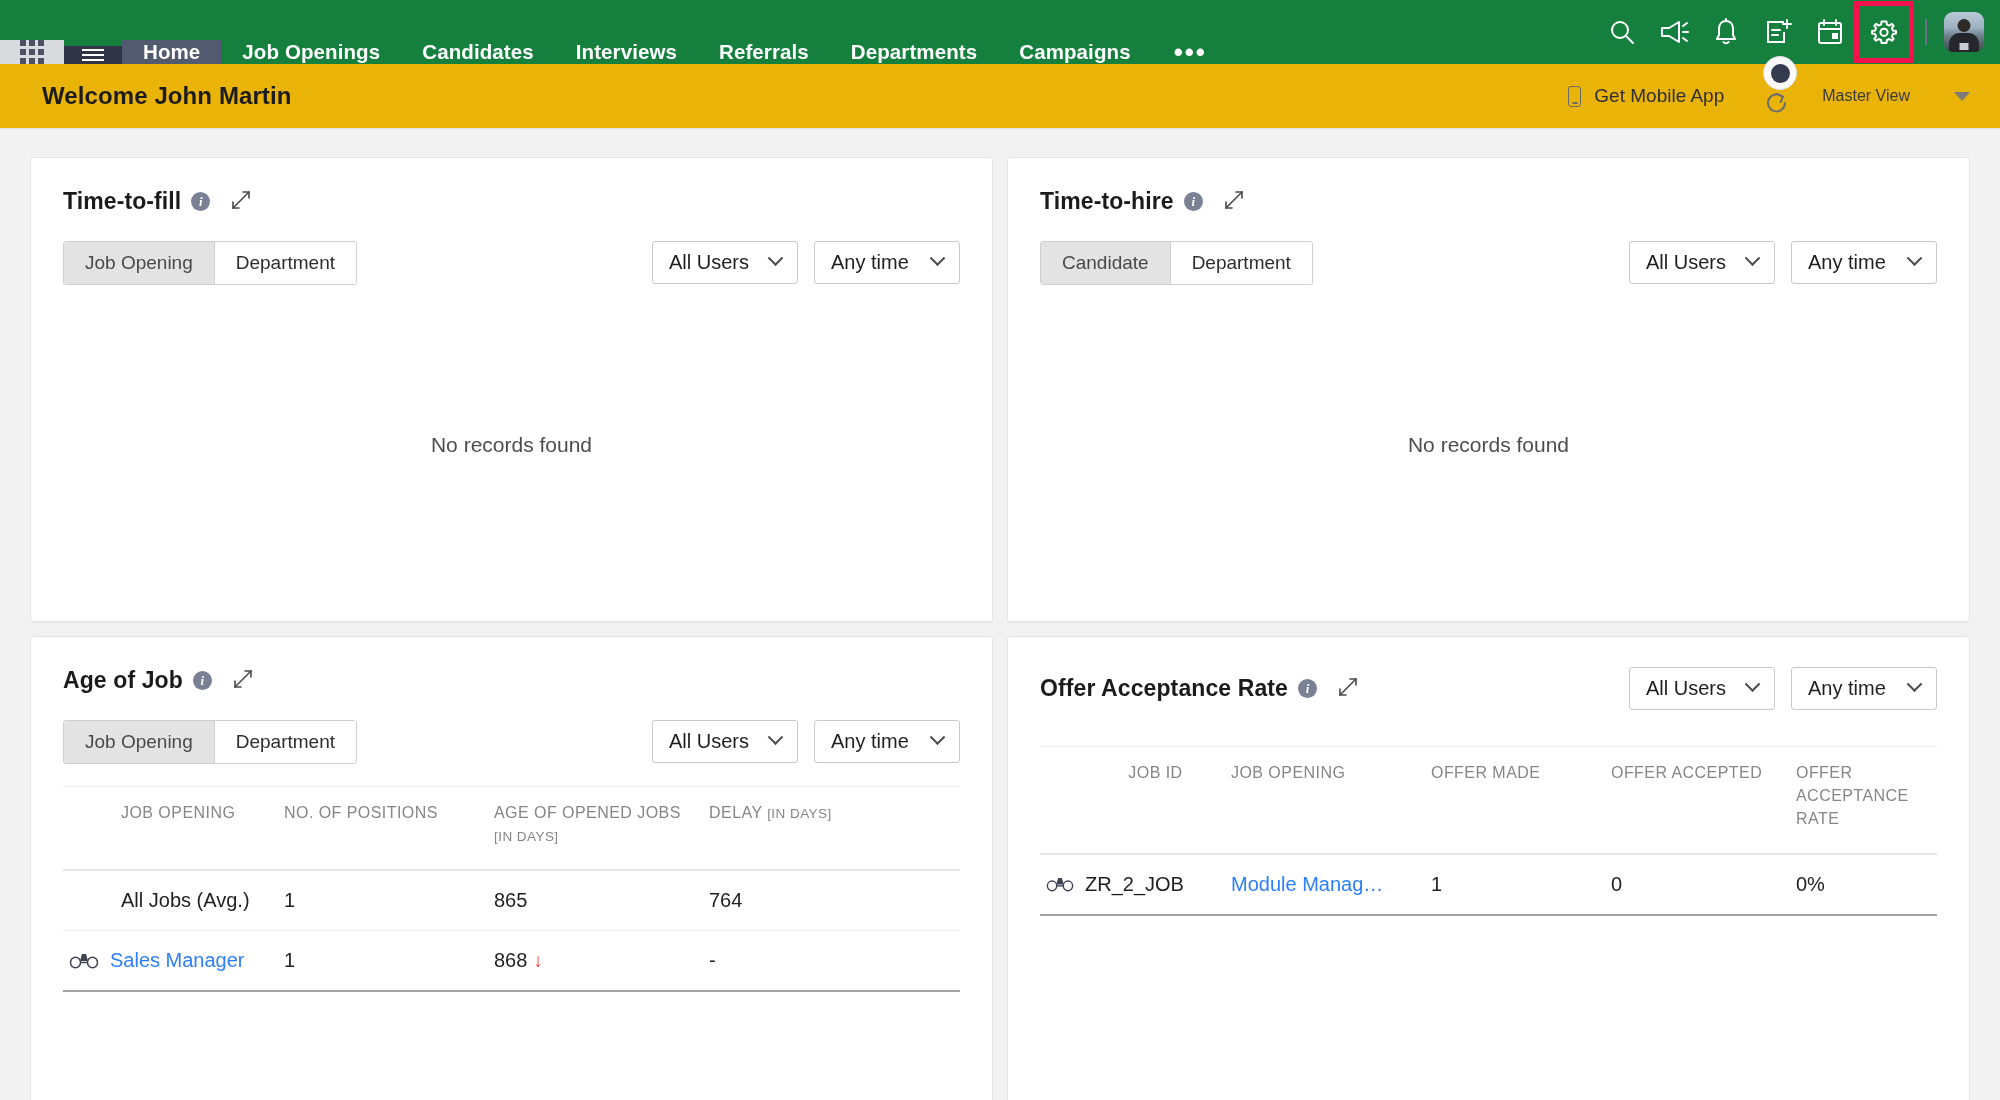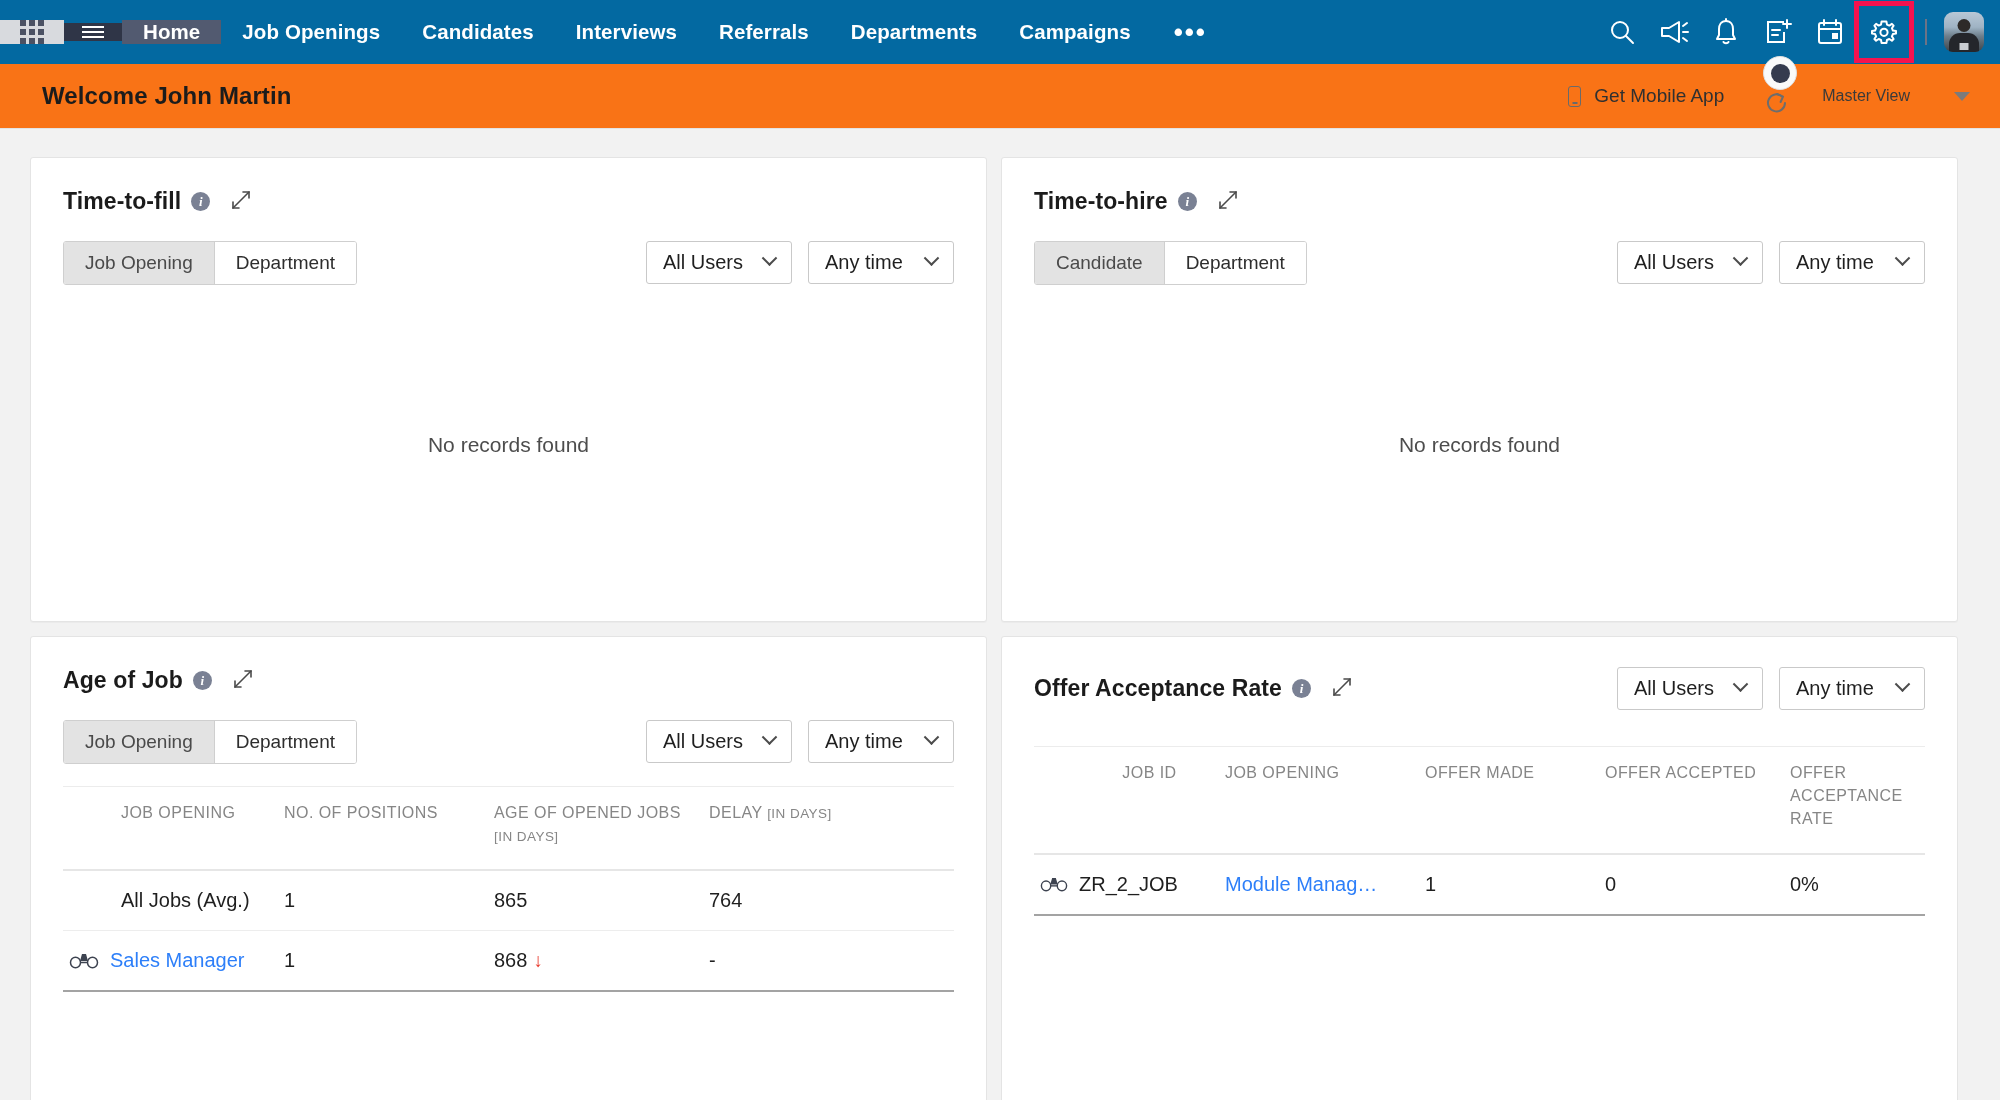--- a/index.html
+++ b/index.html
@@ -6,22 +6,22 @@
   html, body {
     width: 2000px; height: 1100px;
     background: #f2f2f2;
     font-family: "Liberation Sans", sans-serif;
     overflow: hidden;
   }
 
   
   .topnav {
     height: 64px; width: 100%;
-    background: #0369a1;
-    display: flex; align-items: center;
+    background: #15803d;
+    display: flex; align-items: flex-end;
     position: relative;
   }
   .apps-launcher {
     width: 64px; background: #d8dade;
     display: flex; align-items: center; justify-content: center;
     flex: 0 0 64px; cursor: pointer;
   }
   .grid9 {
     display: grid; grid-template-columns: repeat(3, 6px);
     grid-template-rows: repeat(3, 6px); gap: 3px;
@@ -74,21 +74,21 @@
     position: absolute; left: 50%; bottom: 0; transform: translateX(-50%);
     width: 30px; height: 19px; border-radius: 11px 11px 0 0; background: #24262b;
   }
   .avatar .shirt {
     position: absolute; left: 50%; bottom: 2px; transform: translateX(-50%);
     width: 9px; height: 7px; background: #c9cdd2;
   }
 
   
   .subheader {
-    height: 65px; background: #f97316;
+    height: 65px; background: #eab308;
     border-bottom: 1px solid #e3e3e3;
     display: flex; align-items: center;
     padding: 0 30px 0 42px; position: relative;
   }
   .welcome { font-size: 24px; font-weight: bold; color: #1c1c1c; letter-spacing: .1px; }
   .sub-right { margin-left: auto; display: flex; align-items: center; justify-content: center; }
   .mobile-app {
     display: flex; align-items: center; gap: 13px; cursor: pointer;
     font-size: 19px; color: #303030; margin-right: 34px;
   }
@@ -112,21 +112,21 @@
     display: flex; align-items: center; gap: 44px; cursor: pointer;
     font-size: 16px; color: #3a3a3a;
   }
   .caret-dn {
     width: 0; height: 0; border-left: 8px solid transparent; border-right: 8px solid transparent;
     border-top: 9px solid #7b7b7b;
   }
 
   
   .board {
-    padding: 28px 42px 0 30px;
+    padding: 28px 30px 0 30px;
     display: grid; grid-template-columns: 1fr 1fr; gap: 14px;
     height: calc(1100px - 129px);
     align-content: start;
   }
   .card {
     background: #fff; border: 1px solid #e4e4e4; border-radius: 3px;
     padding: 30px 32px 0 32px; position: relative;
     box-shadow: 0 1px 1px rgba(0,0,0,.03);
   }
   .card.r1 { height: 465px; }

